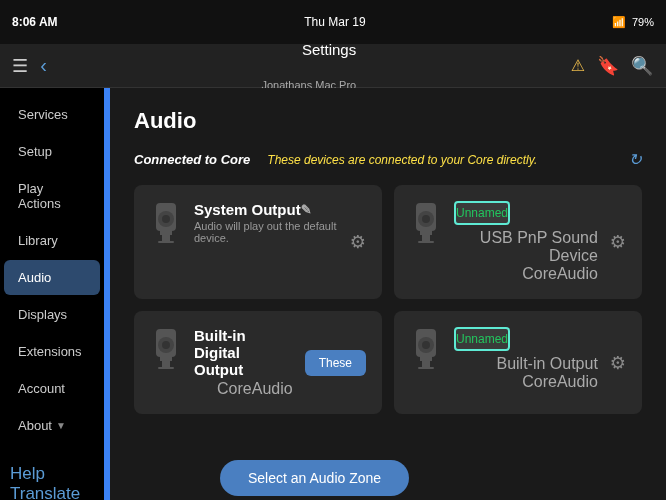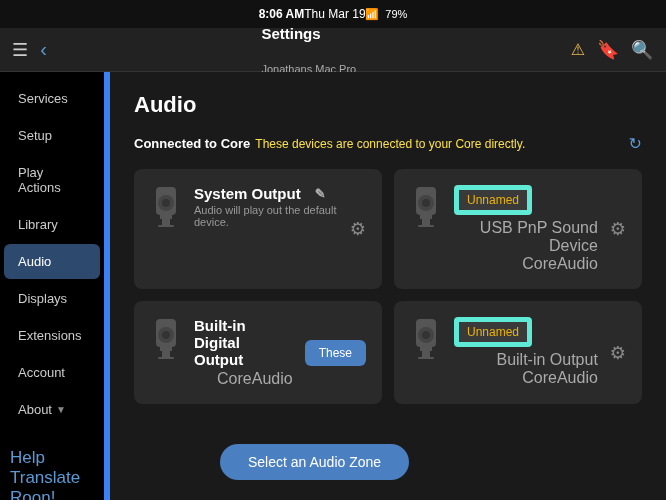--- a/index.html
+++ b/index.html
@@ -8,45 +8,45 @@
       height: 500px;
       background: #1a1a1a;
       font-family: -apple-system, BlinkMacSystemFont, "Segoe UI", sans-serif;
       color: #fff;
       overflow: hidden;
       position: relative;
     }
 
     
     .status-bar {
-      height: 28px;
+      height: 44px;
       background: #111;
       display: flex;
       align-items: center;
-      justify-content: center;
+      justify-content: space-between;
       padding: 0 12px;
       font-size: 12px;
       color: #fff;
     }
     .status-bar-left { font-weight: 600; }
     .status-bar-center { font-weight: 500; }
     .status-bar-right { display: flex; align-items: center; gap: 6px; font-size: 11px; }
 
     
     .top-nav {
       height: 44px;
       background: #222;
       display: flex;
       align-items: center;
       justify-content: space-between;
       padding: 0 12px;
       border-bottom: 1px solid #333;
     }
     .top-nav-left { display: flex; align-items: center; gap: 12px; }
-    .top-nav-center { font-size: 15px; font-weight: 700; text-align: left; }
+    .top-nav-center { font-size: 15px; font-weight: 400; text-align: right; }
     .top-nav-center-sub { font-size: 11px; color: #aaa; text-align: right; margin-top: 21px; }
     .top-nav-right { display: flex; align-items: center; gap: 12px; }
     .nav-icon { font-size: 18px; color: #ccc; cursor: pointer; }
     .nav-icon.alert { color: #e8b84b; font-size: 16px; }
     .nav-icon.bookmark { color: #5b9bd5; }
 
     
     .main-layout {
       display: flex;
       height: calc(500px - 28px - 44px);
@@ -124,23 +124,24 @@
       font-size: 22px;
       font-weight: 600;
       margin-bottom: 16px;
       color: #fff;
     }
 
     
     .connected-section {
       display: flex;
       align-items: center;
-      gap: 5px;
+      gap: 17px;
       margin-bottom: 16px;
       font-size: 13px;
+      font-style: italic;
     }
     .connected-label { font-weight: 600; color: #fff; }
     .connected-desc { color: #fde047; font-size: 12px; }
     .refresh-icon {
       margin-left: auto;
       color: #5b9bd5;
       font-size: 16px;
       cursor: pointer;
     }
 
@@ -169,21 +170,21 @@
       justify-content: center;
       flex-shrink: 0;
     }
     .device-info { flex: 1; }
     .device-name {
       font-size: 15px;
       font-weight: 600;
       color: #fff;
       display: flex;
       align-items: center;
-      gap: 14px;
+      gap: 0;
       margin-bottom: 2px;
     }
     .device-edit-icon { font-size: 13px; color: #aaa; cursor: pointer; }
     .device-desc { font-size: 11px; color: #999; }
     .device-sub { font-size: 16px; color: #aaa; text-align: right; }
 
     .device-settings-icon {
       font-size: 18px;
       color: #888;
       cursor: pointer;
@@ -198,25 +199,25 @@
       border-radius: 6px;
       padding: 6px 14px;
       font-size: 12px;
       cursor: pointer;
       margin-left: auto;
       align-self: center;
     }
 
     .unnamed-label {
       background: #3a3a3a;
-      border: 5px solid #5eead4;
+      border: 2px solid #5eead4;
       border-radius: 4px;
-      padding: 3px 8px;
+      padding: 3px 0;
       font-size: 12px;
-      color: #eab308;
+      color: #22c55e;
       margin-bottom: 4px;
       display: inline-block;
     }
 
     
     .bottom-bar {
       position: absolute;
       bottom: 20px;
       left: 110px;
       right: 0;

